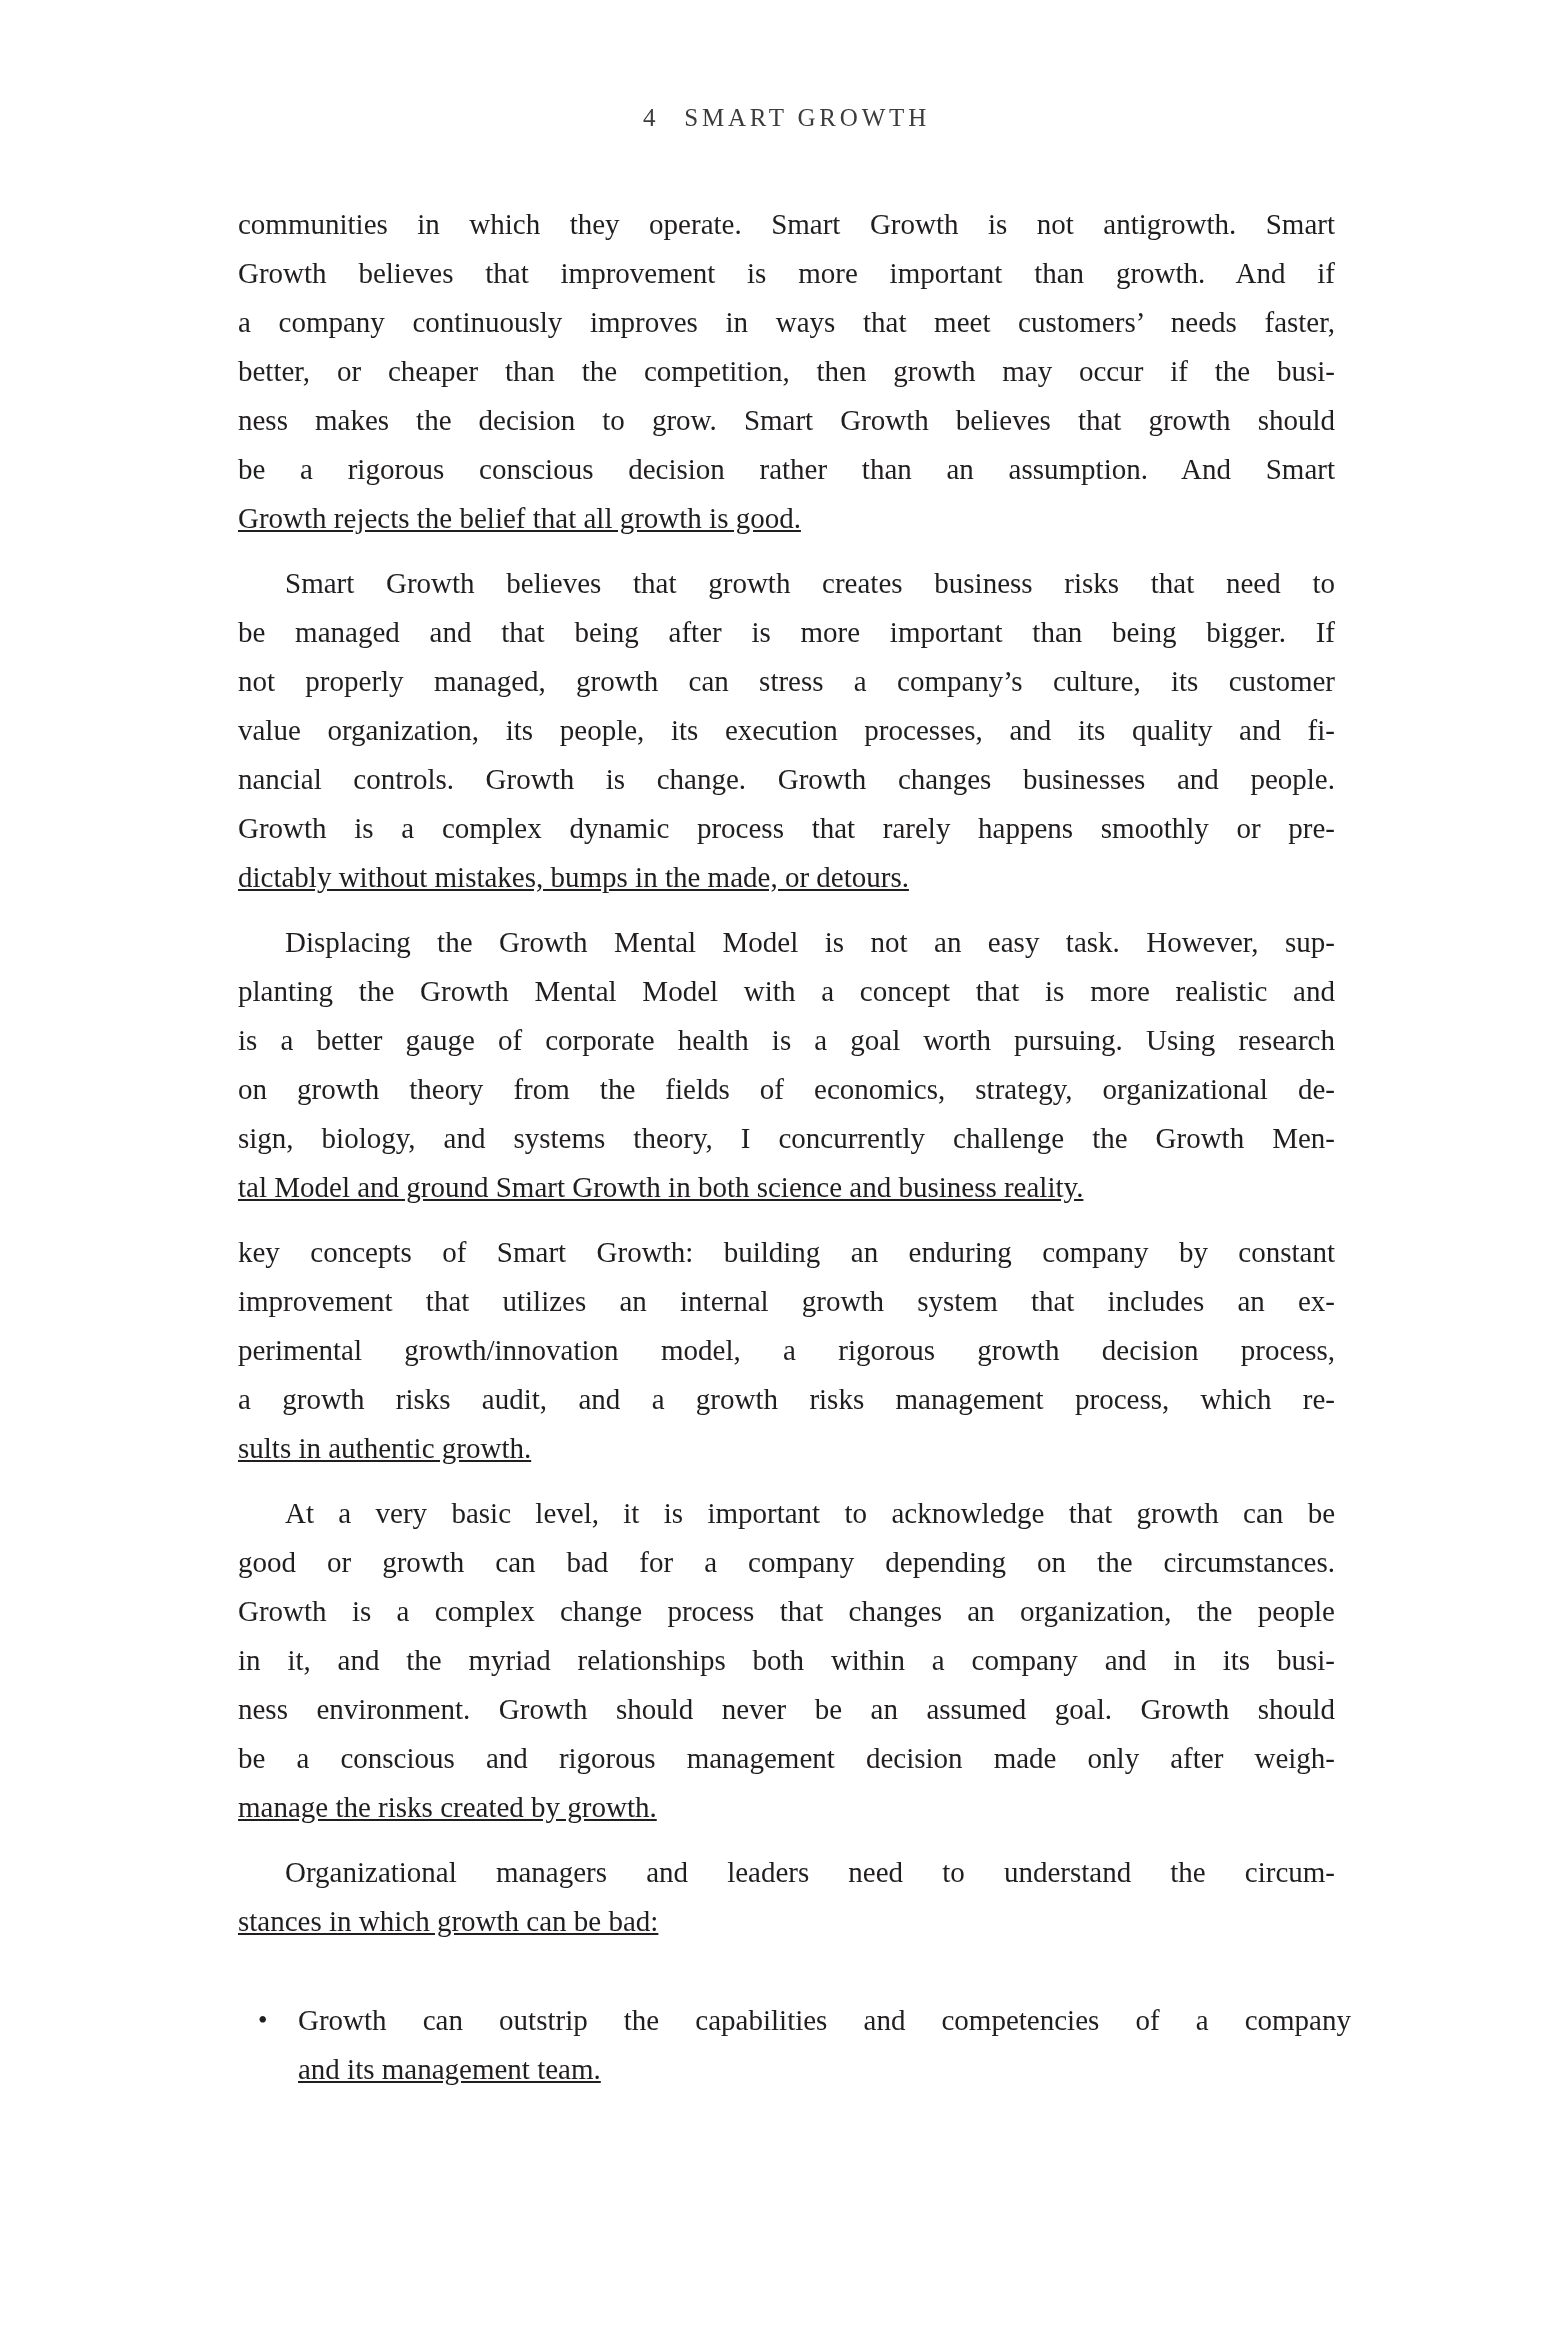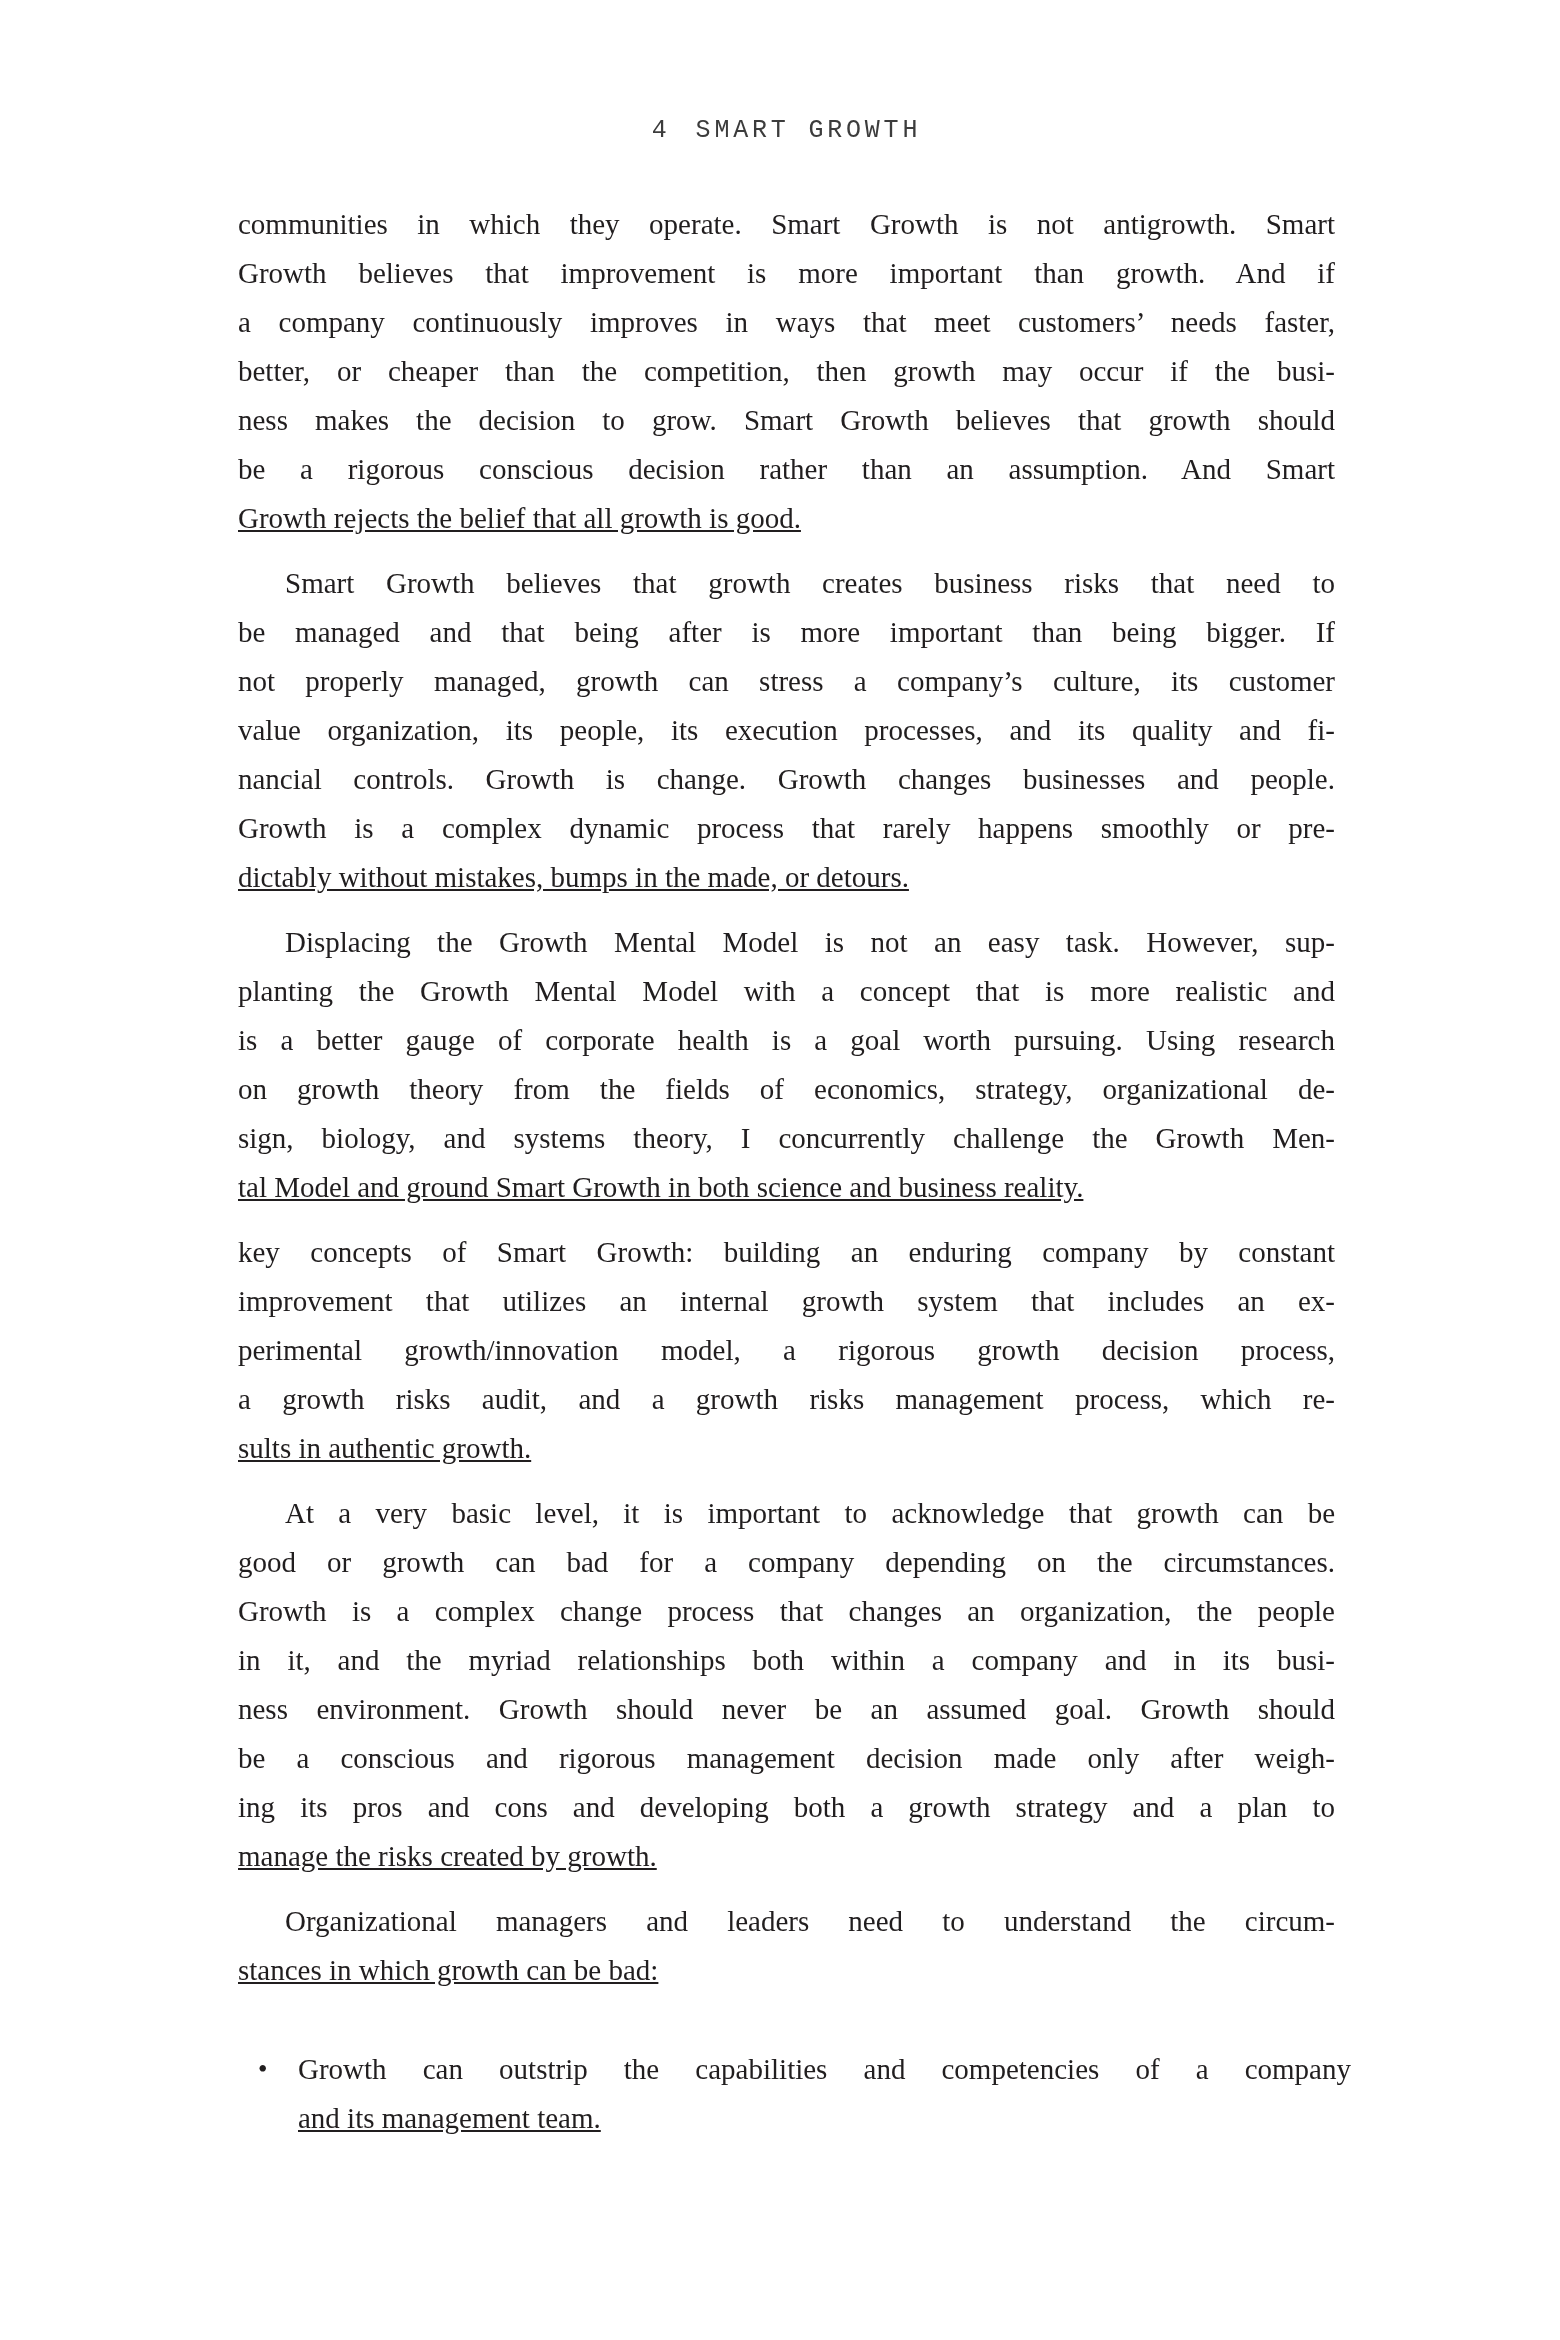--- a/index.html
+++ b/index.html
@@ -13,25 +13,25 @@
     position: relative;
     width: 1561px;
     height: 2341px;
     background: var(--bg);
     font-family: "Liberation Serif", "DejaVu Serif", serif;
     color: var(--body-ink);
     overflow: hidden;
   }
   .running-head {
     position: absolute;
-    top: 116px;
+    top: 104px;
     left: 222px;
     width: 1129px;
     text-align: center;
-    font-family: Liberation Mono, monospace;
+    font-family: Liberation Serif, serif;
     font-size: 25px;
     letter-spacing: 3.8px;
     color: var(--header-ink);
     white-space: nowrap;
   }
   .running-head .pagenum { margin-right: 25px; }
   .text-block {
     position: absolute;
     left: 222px;
     top: 184px;
@@ -98,21 +98,20 @@
         <div class="line">a growth risks audit, and a growth risks management process, which re-</div>
         <div class="line last">sults in authentic growth.</div>
       </div>
       <div class="para">
         <div class="line indent">At a very basic level, it is important to acknowledge that growth can be</div>
         <div class="line">good or growth can bad for a company depending on the circumstances.</div>
         <div class="line">Growth is a complex change process that changes an organization, the people</div>
         <div class="line">in it, and the myriad relationships both within a company and in its busi-</div>
         <div class="line">ness environment. Growth should never be an assumed goal. Growth should</div>
         <div class="line">be a conscious and rigorous management decision made only after weigh-</div>
-        <div class="line">ing its pros and cons and developing both a growth strategy and a plan to</div>
         <div class="line last">manage the risks created by growth.</div>
       </div>
       <div class="para">
         <div class="line indent">Organizational managers and leaders need to understand the circum-</div>
         <div class="line last">stances in which growth can be bad:</div>
       </div>
       <div class="bullets">
         <div class="bullet-item">
           <span class="bullet-marker">•</span>
           <div class="line">Growth can outstrip the capabilities and competencies of a company</div>

